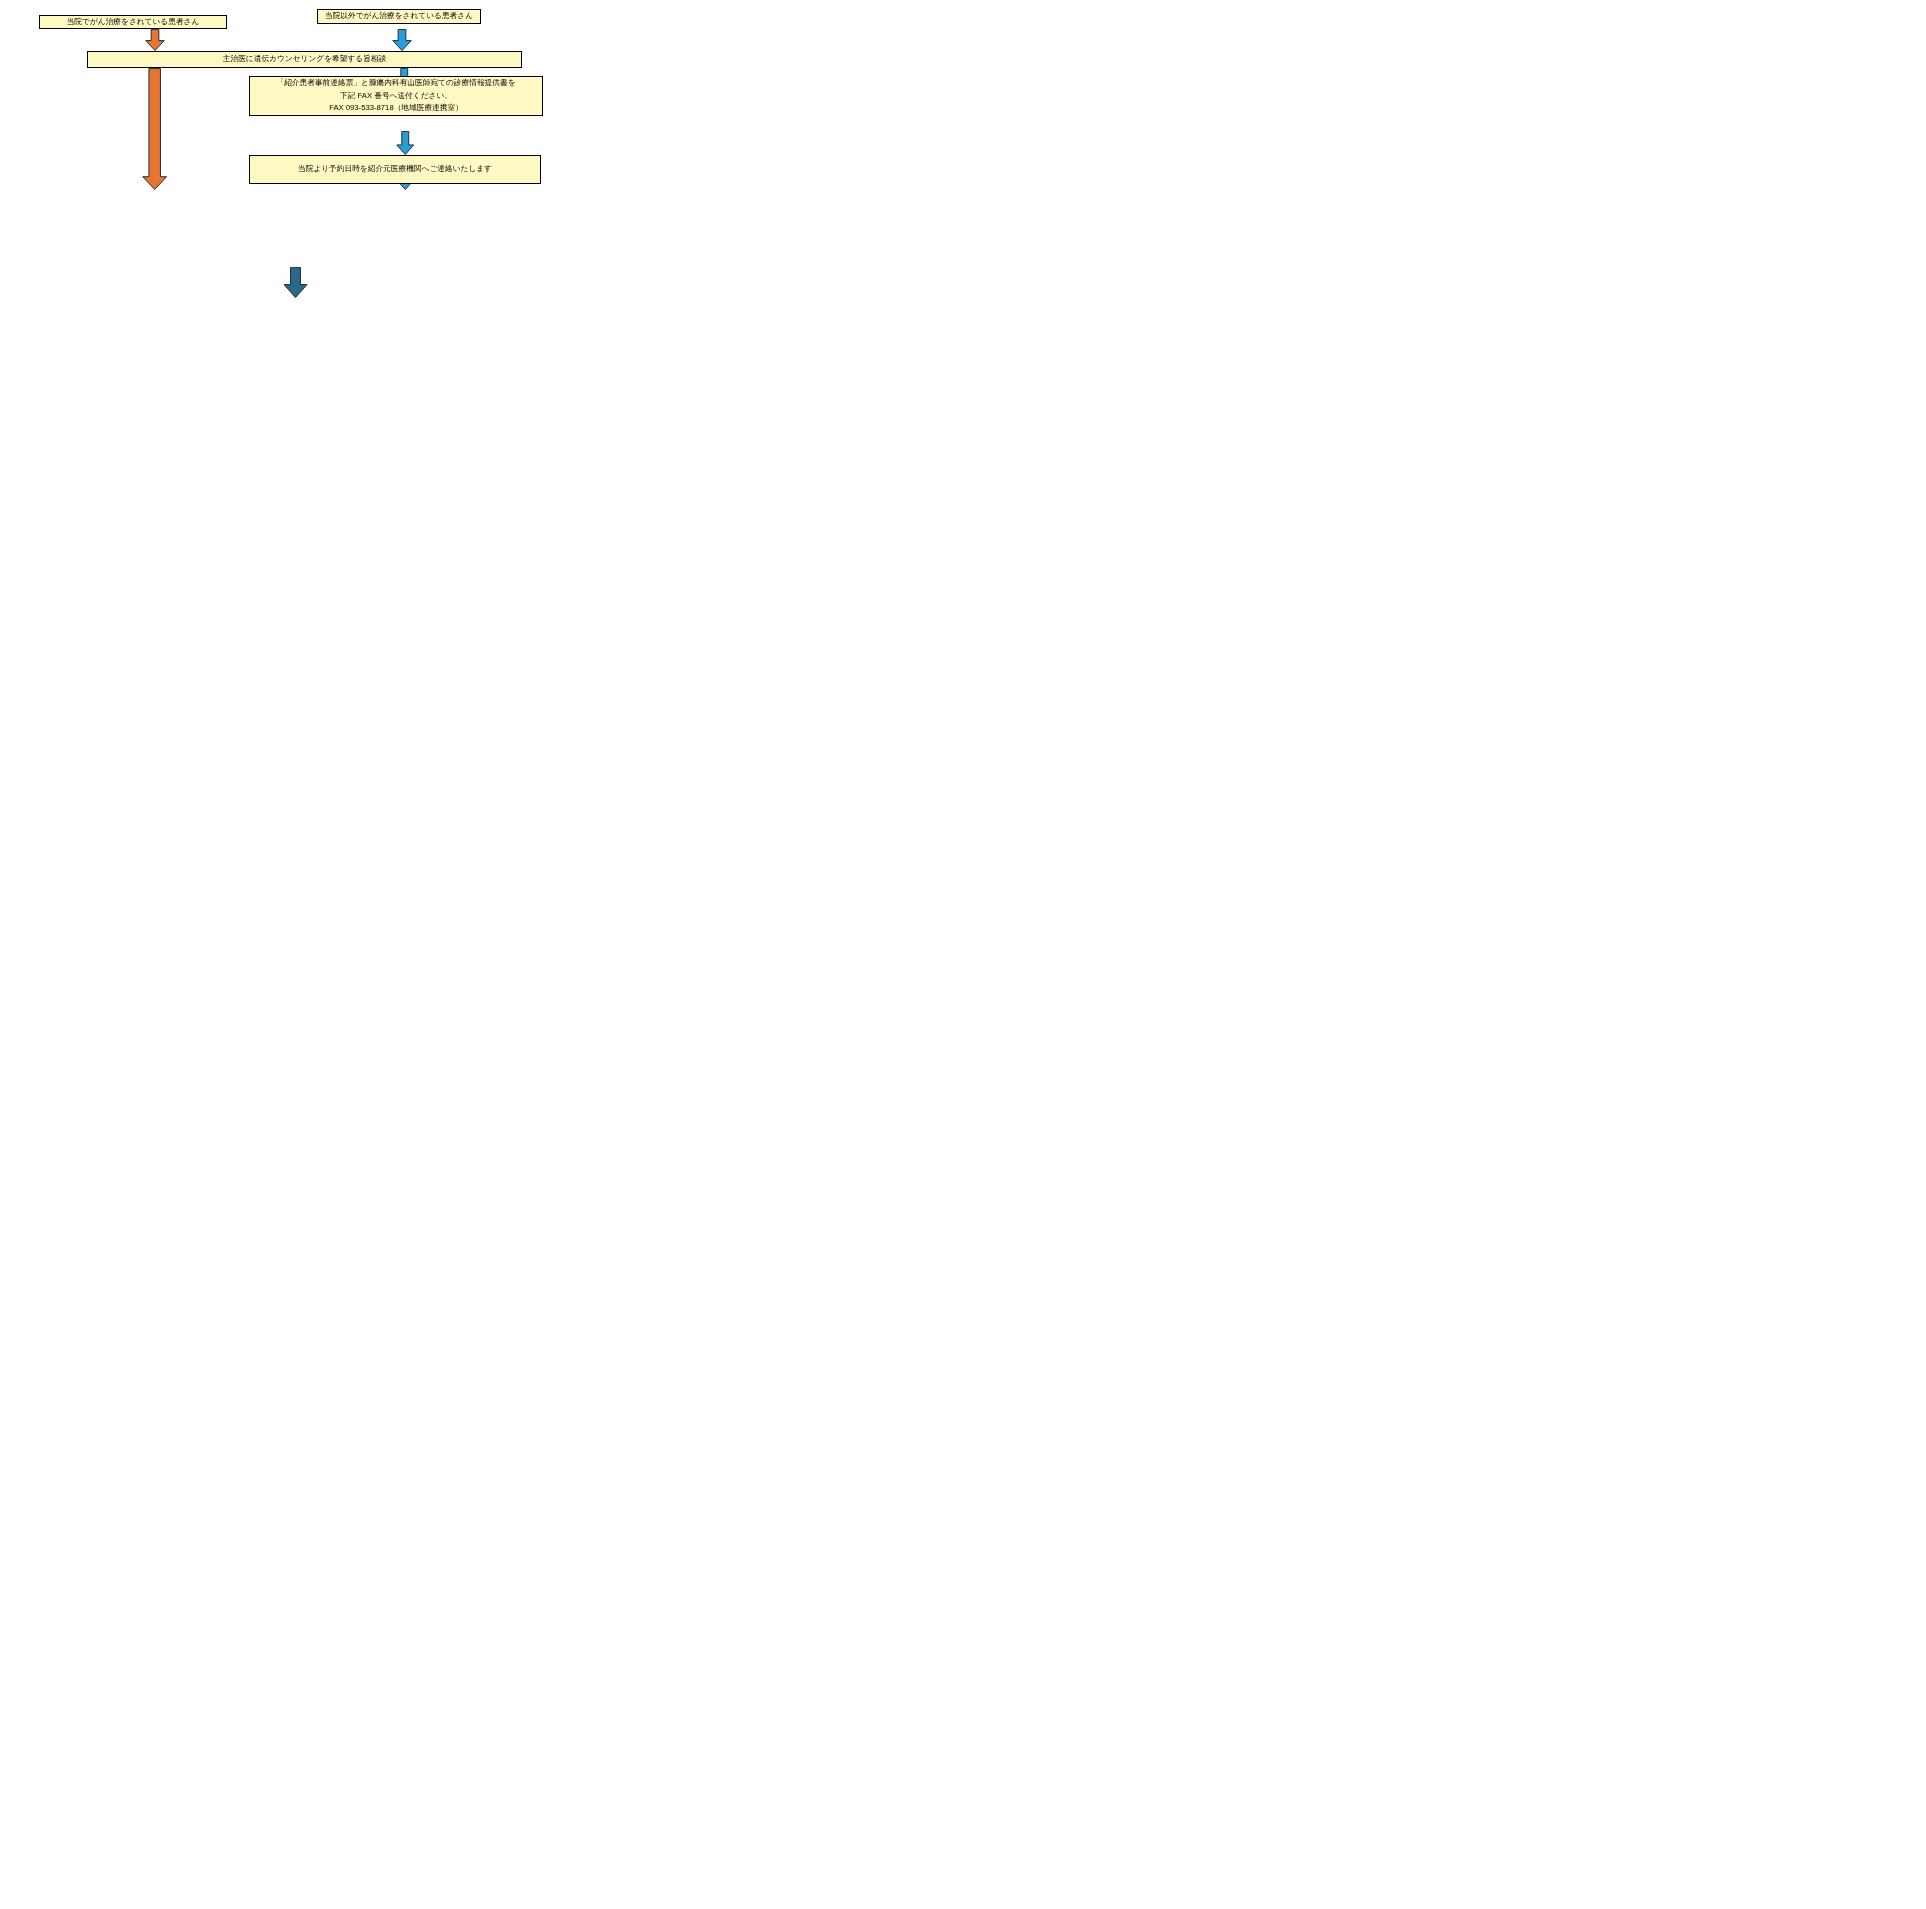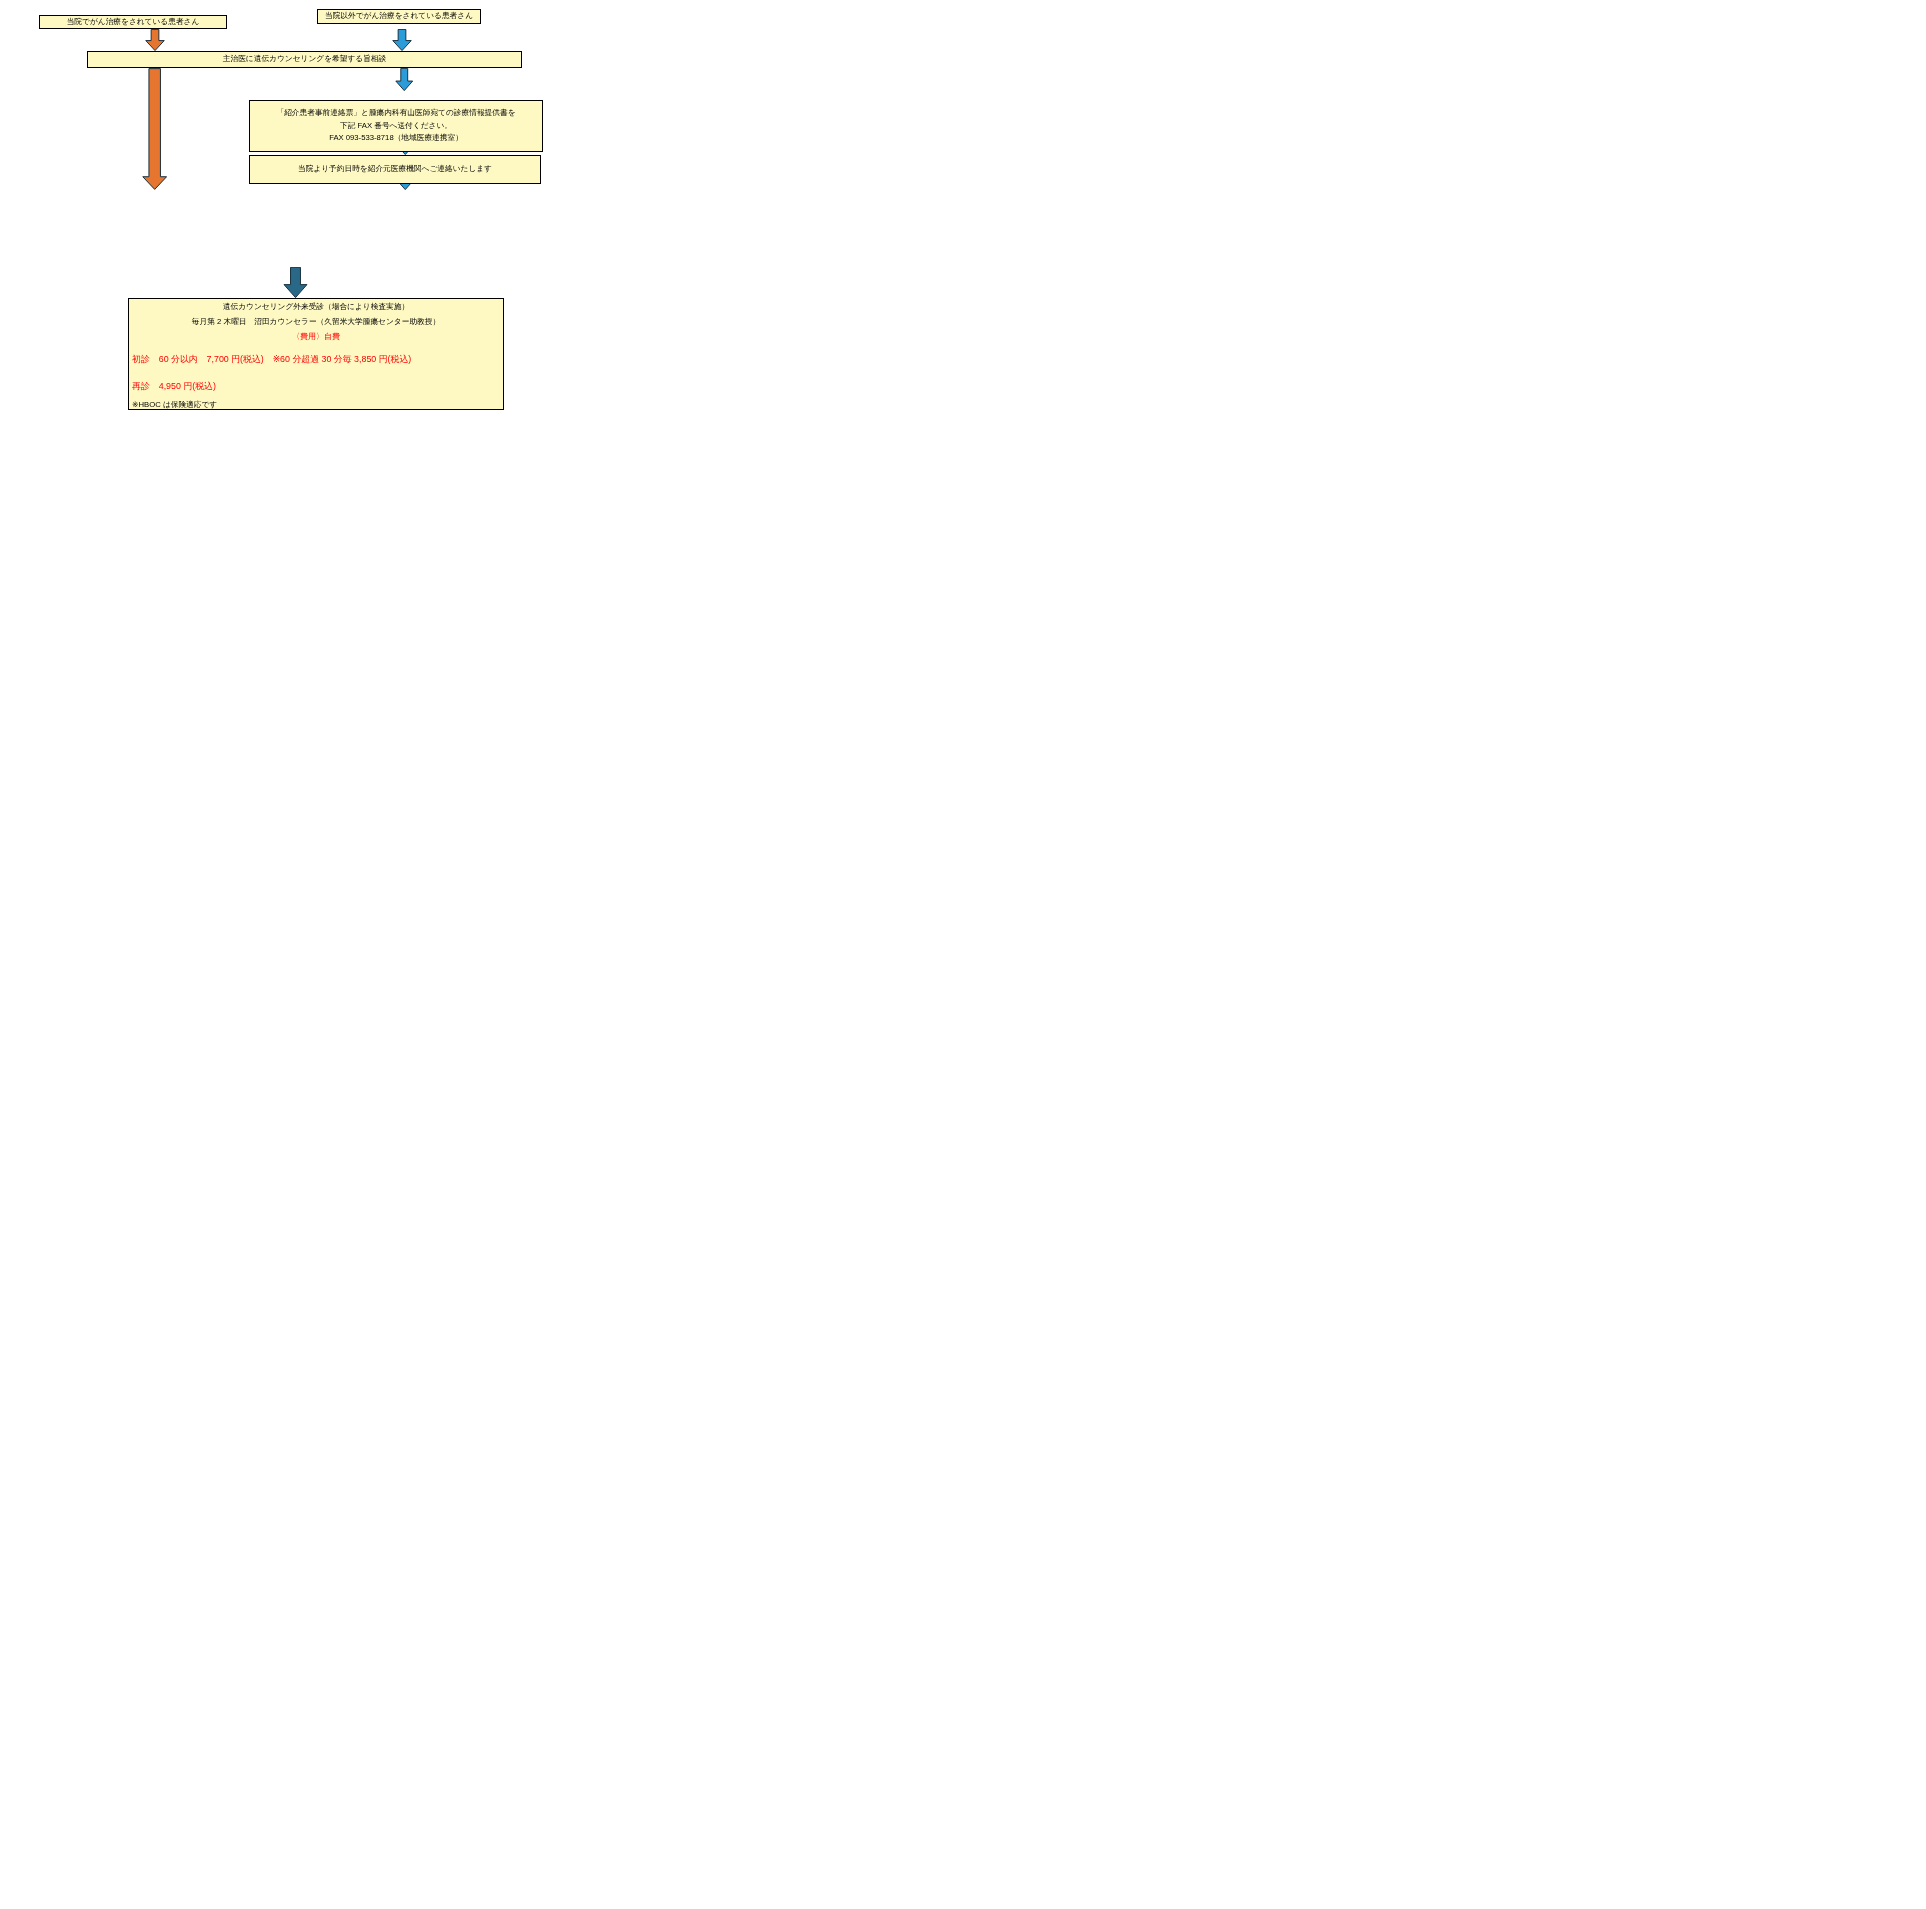--- a/index.html
+++ b/index.html
@@ -73,34 +73,26 @@
   </div>
 
   <div class="box center-single" style="left:317px;top:9px;width:164px;height:14.6px">
     <span class="txt">当院以外でがん治療をされている患者さん</span>
   </div>
 
   <div class="box center-single" style="left:87px;top:51px;width:435px;height:17px">
     <span class="txt">主治医に遺伝カウンセリングを希望する旨相談</span>
   </div>
 
-  <div class="box center-multi" style="left:249px;top:100px;width:294px;height:52px">
+  <div class="box center-multi" style="left:249px;top:76px;width:294px;height:40px">
     <span class="txt">「紹介患者事前連絡票」と腫瘍内科有山医師宛ての診療情報提供書を</span>
     <span class="txt">下記 FAX 番号へ送付ください。</span>
     <span class="txt">FAX 093-533-8718（地域医療連携室）</span>
   </div>
 
   <div class="box center-single" style="left:249px;top:155px;width:292px;height:29px">
     <span class="txt">当院より予約日時を紹介元医療機関へご連絡いたします</span>
   </div>
 
 
-  <div class="box" style="left:128px;top:298px;width:376px;height:112px">
-    <div class="line centered txt" style="top:1.5px">遺伝カウンセリング外来受診（場合により検査実施）</div>
-    <div class="line centered txt" style="top:17.3px">毎月第 2 木曜日　沼田カウンセラー（久留米大学腫瘍センター助教授）</div>
-    <div class="line centered red cost-line" style="top:32px">〈費用〉自費</div>
-    <div class="line lefted red fee-line" style="top:54px;left:3.1px">初診　60 分以内　7,700 円(税込)　※60 分超過 30 分毎 3,850 円(税込)</div>
-    <div class="line lefted red fee-line" style="top:81px;left:3.1px">再診　4,950 円(税込)</div>
-    <div class="line lefted txt" style="top:100px;left:3.1px">※HBOC は保険適応です</div>
-  </div>
 
 </div>
 
 
 </body></html>

